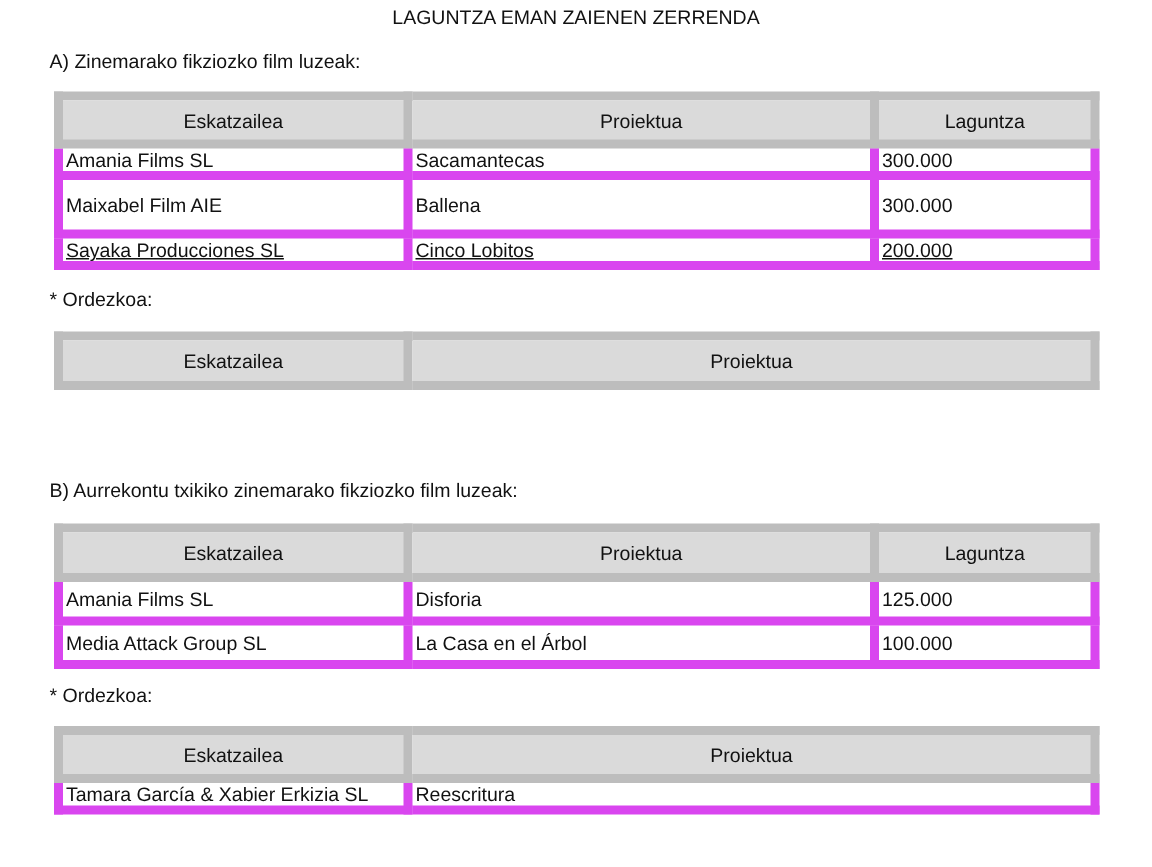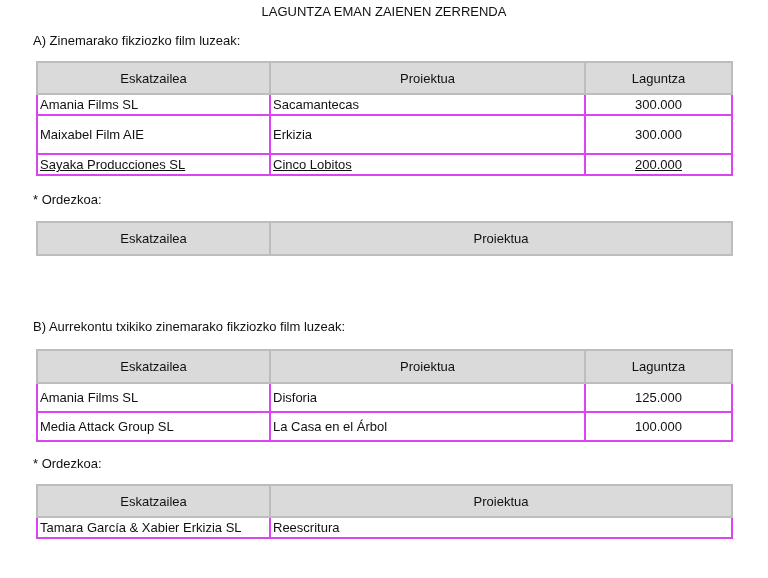--- a/index.html
+++ b/index.html
@@ -6,23 +6,23 @@
     body {
       width: 768px; height: 578px; position: relative; overflow: hidden;
       font-family: "Liberation Sans", sans-serif; font-size: 13px; color: #111;
     }
     .title { position: absolute; top: 4px; left: 0; width: 768px; text-align: center; font-size: 13px; }
     .heading { position: absolute; left: 33px; font-size: 13px; }
     table {
       position: absolute; left: 36px; width: 697px;
       border-collapse: collapse; table-layout: fixed; font-size: 13px;
     }
-    th, td { border: 2px solid #d946ef; padding: 0 2px; white-space: nowrap; overflow: hidden; }
+    th, td { border: 6px solid #d946ef; padding: 0 2px; white-space: nowrap; overflow: hidden; }
     th { background: #dadada; font-weight: normal; text-align: center; border-color: #bdbdbd; }
-    td.num { text-align: center; }
+    td.num { text-align: left; }
     col.c1 { width: 233px; }
     col.c3 { width: 147px; }
   </style>
 </head>
 <body>
 
 <div class="title">LAGUNTZA EMAN ZAIENEN ZERRENDA</div>
 
 <div class="heading" style="top:33px;">A) Zinemarako fikziozko film luzeak:</div>
 <table style="top:61px;">
@@ -37,21 +37,21 @@
     <th>Proiektua</th>
     <th>Laguntza</th>
   </tr>
   <tr style="height:21px;">
     <td>Amania Films SL</td>
     <td>Sacamantecas</td>
     <td class="num">300.000</td>
   </tr>
   <tr style="height:39px;">
     <td>Maixabel Film AIE</td>
-    <td>Erkizia</td>
+    <td>Ballena</td>
     <td class="num">300.000</td>
   </tr>
   <tr style="height:21px;text-decoration:underline;">
     <td>Sayaka Producciones SL</td>
     <td>Cinco Lobitos</td>
     <td class="num">200.000</td>
   </tr>
 </tbody>
   </table>
 

